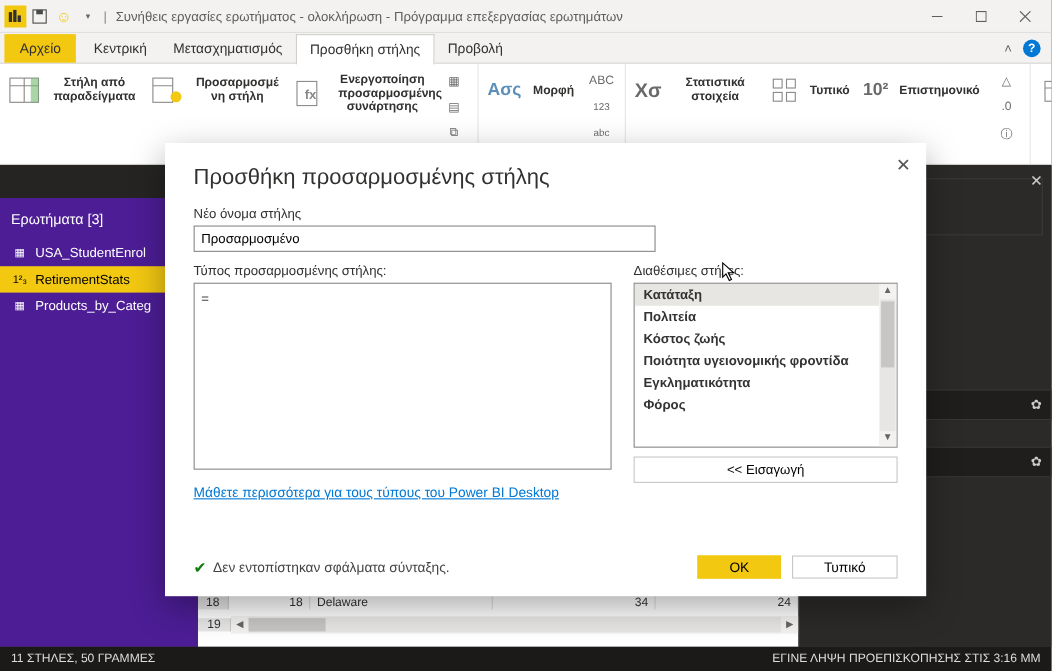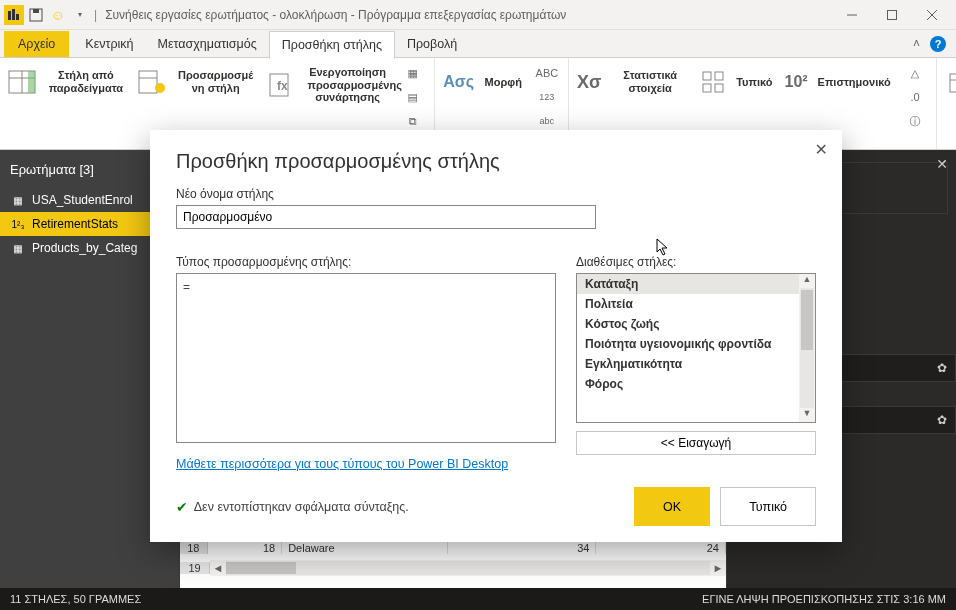--- a/index.html
+++ b/index.html
@@ -29,21 +29,21 @@
   .ribbon-row { display:flex; gap:12px; align-items:flex-start; flex:1;}
   .ribbon-btn { display:flex; flex-direction:row; align-items:center; justify-content:flex-start; gap:10px; min-width:48px; text-align:center; font-size:11px; color:#323130; padding-top:4px;font-weight:bold;}
   .ribbon-btn .ico { width:32px;height:32px; display:flex;align-items:center;justify-content:center; color:#6a6a6a;}
   .ribbon-btn .lbl { line-height:1.15; max-width:80px;}
   .ribbon-small { width:22px;height:22px;display:flex;align-items:center;justify-content:center;font-size:11px;color:#6a6a6a;border:1px solid transparent;}
   .ribbon-group-label { text-align:center; font-size:11px; color:#666; padding-top:2px;}
   .ribbon-sep-col { display:flex;flex-direction:column;gap:2px;justify-content:center;padding:0 2px;}
 
   
   .main { position:absolute; top:150px; bottom:22px; left:0; right:0; background:#252423; display:flex; }
-  .queries-pane { width: 180px; background:#404040; color:#fff; border-right:1px solid #3b3a39;}
+  .queries-pane { width: 180px; background:#4c1d95; color:#fff; border-right:1px solid #3b3a39;margin-top:30px;}
   .queries-head { display:flex;align-items:center;justify-content:space-between;padding:10px 10px; font-size:13px;}
   .query-item { display:flex;align-items:center;gap:6px;padding:5px 10px;font-size:12px;white-space:nowrap;overflow:hidden;}
   .query-item.sel { background:#f2c811; color:#000;}
   .query-ico { width:16px;height:12px;display:flex;align-items:center;justify-content:center;font-size:10px;}
   .data-area { flex:1; background:#252423; position:relative;}
   .right-pane { width:230px; background:#2b2a29; border-left:1px solid #3b3a39; position:relative;}
   .right-close { position:absolute; top:6px; right:8px; color:#ccc; font-size:14px;}
   .gear-slot { height:26px; display:flex; justify-content:flex-end; align-items:center; padding-right:8px; color:#ccc;}
   .gear-box1 { margin-top:140px; background:#1f1e1d; border:1px solid #3b3a39; }
   .gear-box2 { margin-top:24px; background:#1f1e1d; border:1px solid #3b3a39;}
@@ -62,38 +62,38 @@
 
   
   .statusbar { position:absolute; bottom:0; left:0; right:0; height:22px; background:#1b1a19; color:#ddd; display:flex; align-items:center; justify-content:space-between; padding:0 10px; font-size:11px;}
 
   
   .modal { position:absolute; left:150px; top:130px; width:692px; height:412px; background:#fff; box-shadow:0 10px 30px rgba(0,0,0,.35); padding:20px 26px 16px 26px; display:flex; flex-direction:column;}
   .modal .close { position:absolute; top:10px; right:14px; font-size:16px; color:#555;}
   .modal h1 { font-size:20px; font-weight:400; color:#323130; margin-bottom:14px;}
   .modal .field-lbl { font-size:12px; color:#323130; margin-bottom:4px;}
   .modal input[type=text] { width:420px; height:24px; border:1px solid #8a8886; padding:2px 6px; font-size:12px;}
-  .modal .cols { display:flex; gap:20px; margin-top:26px;justify-content:space-between; }
+  .modal .cols { display:flex; gap:20px; margin-top:10px;justify-content:space-between; }
   .modal .col-left { flex:1; display:flex;flex-direction:column;}
   .modal .col-right { width:240px; display:flex;flex-direction:column;}
   .formula { flex:1; border:1px solid #8a8886; padding:6px; font-size:12px; color:#444; min-height:170px;}
   .listbox { border:1px solid #8a8886; height:150px; overflow:hidden; position:relative;font-weight:bold;}
   .listbox .item { padding:3px 8px; font-size:12px;}
   .listbox .item.sel { background:#e8e6e3;}
   .listbox .vscroll { position:absolute; right:0; top:0; bottom:0; width:16px; background:#f3f2f1; display:flex;flex-direction:column;align-items:center;}
   .listbox .vscroll .arr{height:14px;font-size:9px;color:#666;}
   .listbox .vscroll .trk{flex:1;width:14px;background:#e8e6e4;position:relative;}
   .listbox .vscroll .thm{position:absolute;top:2px;left:1px;width:12px;height:60px;background:#c8c6c4;}
   .insert-btn { margin-top:8px; height:24px; border:1px solid #c8c6c4; background:#fff; font-size:12px;}
   .learn-link { color:#0078d4; text-decoration:underline; font-size:12.5px; margin-top:14px; display:inline-block;}
   .modal-footer { display:flex; align-items:center; margin-top:auto; padding-top:16px;}
   .status-ok { display:flex; align-items:center; gap:6px; color:#444; font-size:12.5px;}
   .status-ok .chk { color:#107c10; font-size:14px;}
   .btns { margin-left:auto; display:flex; gap:10px;}
-  .btn { min-width:72px; height:39px; border:1px solid #c8c6c4; background:#fff; font-size:12.5px; padding:0 28px;}
+  .btn { min-width:72px; height:21px; border:1px solid #c8c6c4; background:#fff; font-size:12.5px; padding:0 28px;}
   .btn.primary { background:#f2c811; border-color:#f2c811;}
   .cursor { position:absolute; width:14px;height:18px; pointer-events:none;}
   svg { display:block; }
 </style>
 </head>
 <body>
 
 <div class="titlebar">
   <div class="app-icon">
     <svg width="14" height="14" viewBox="0 0 14 14">

